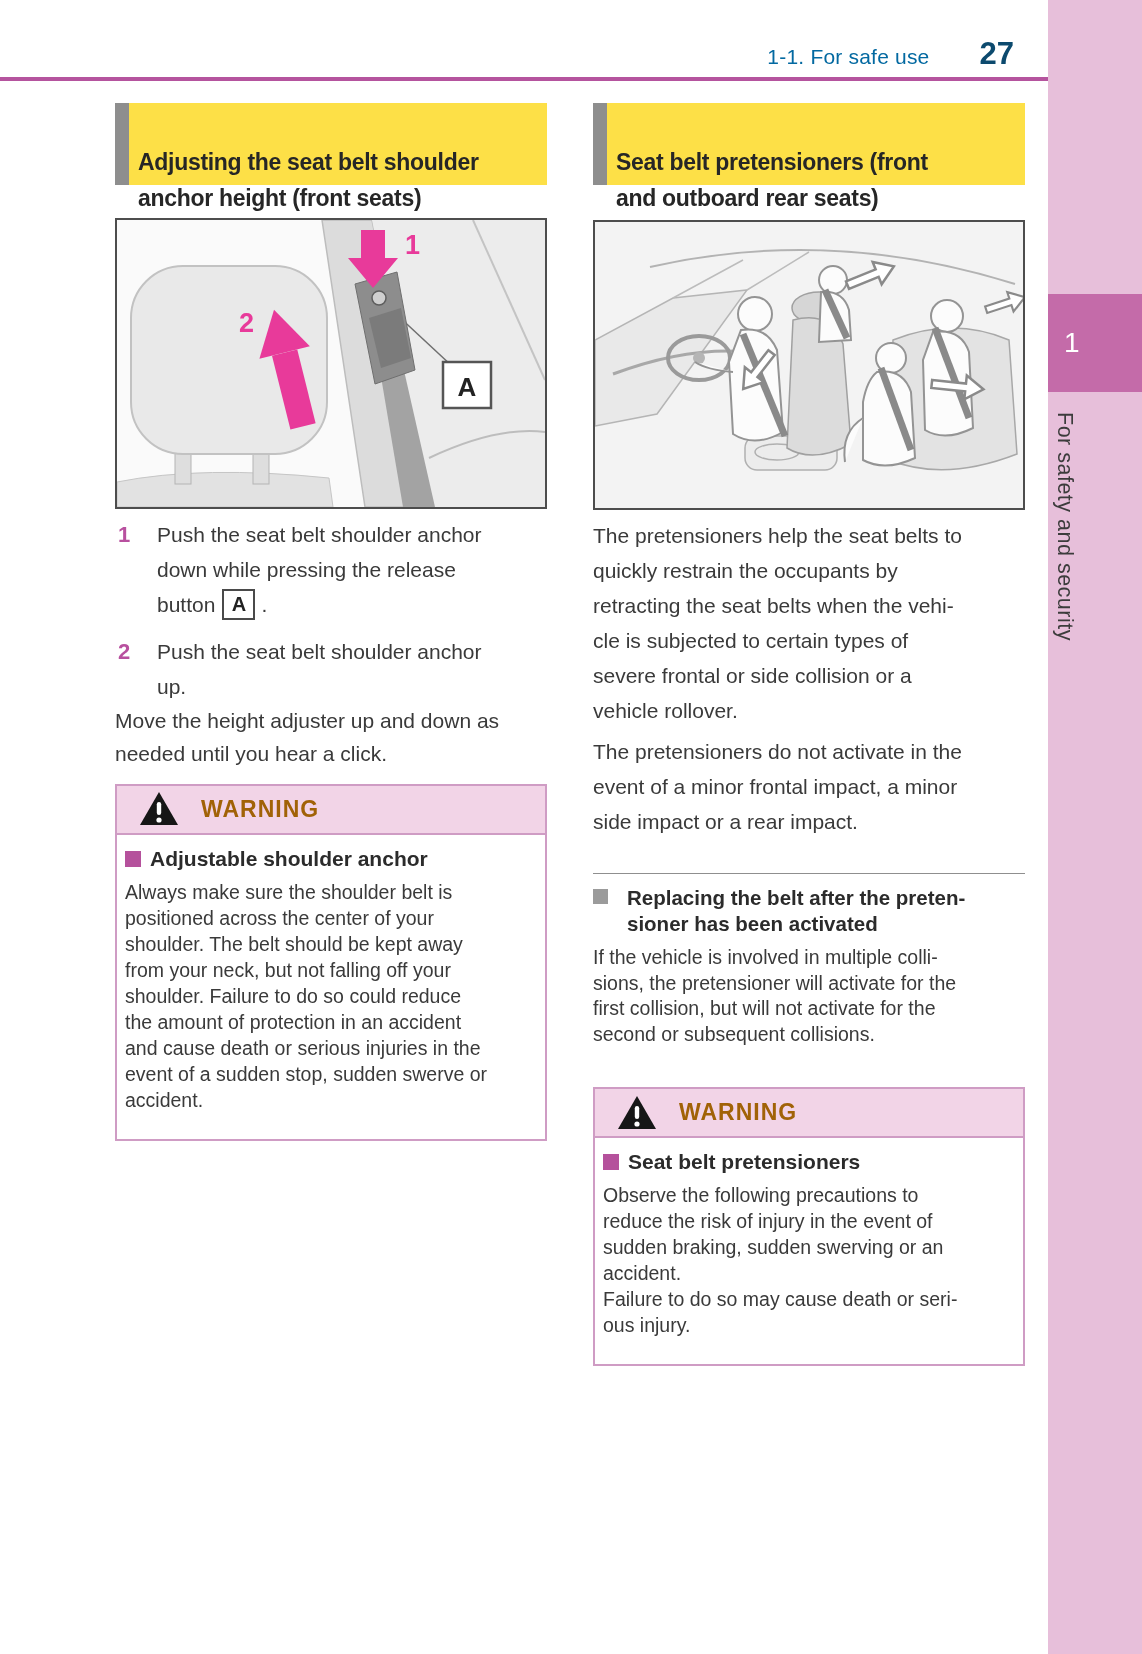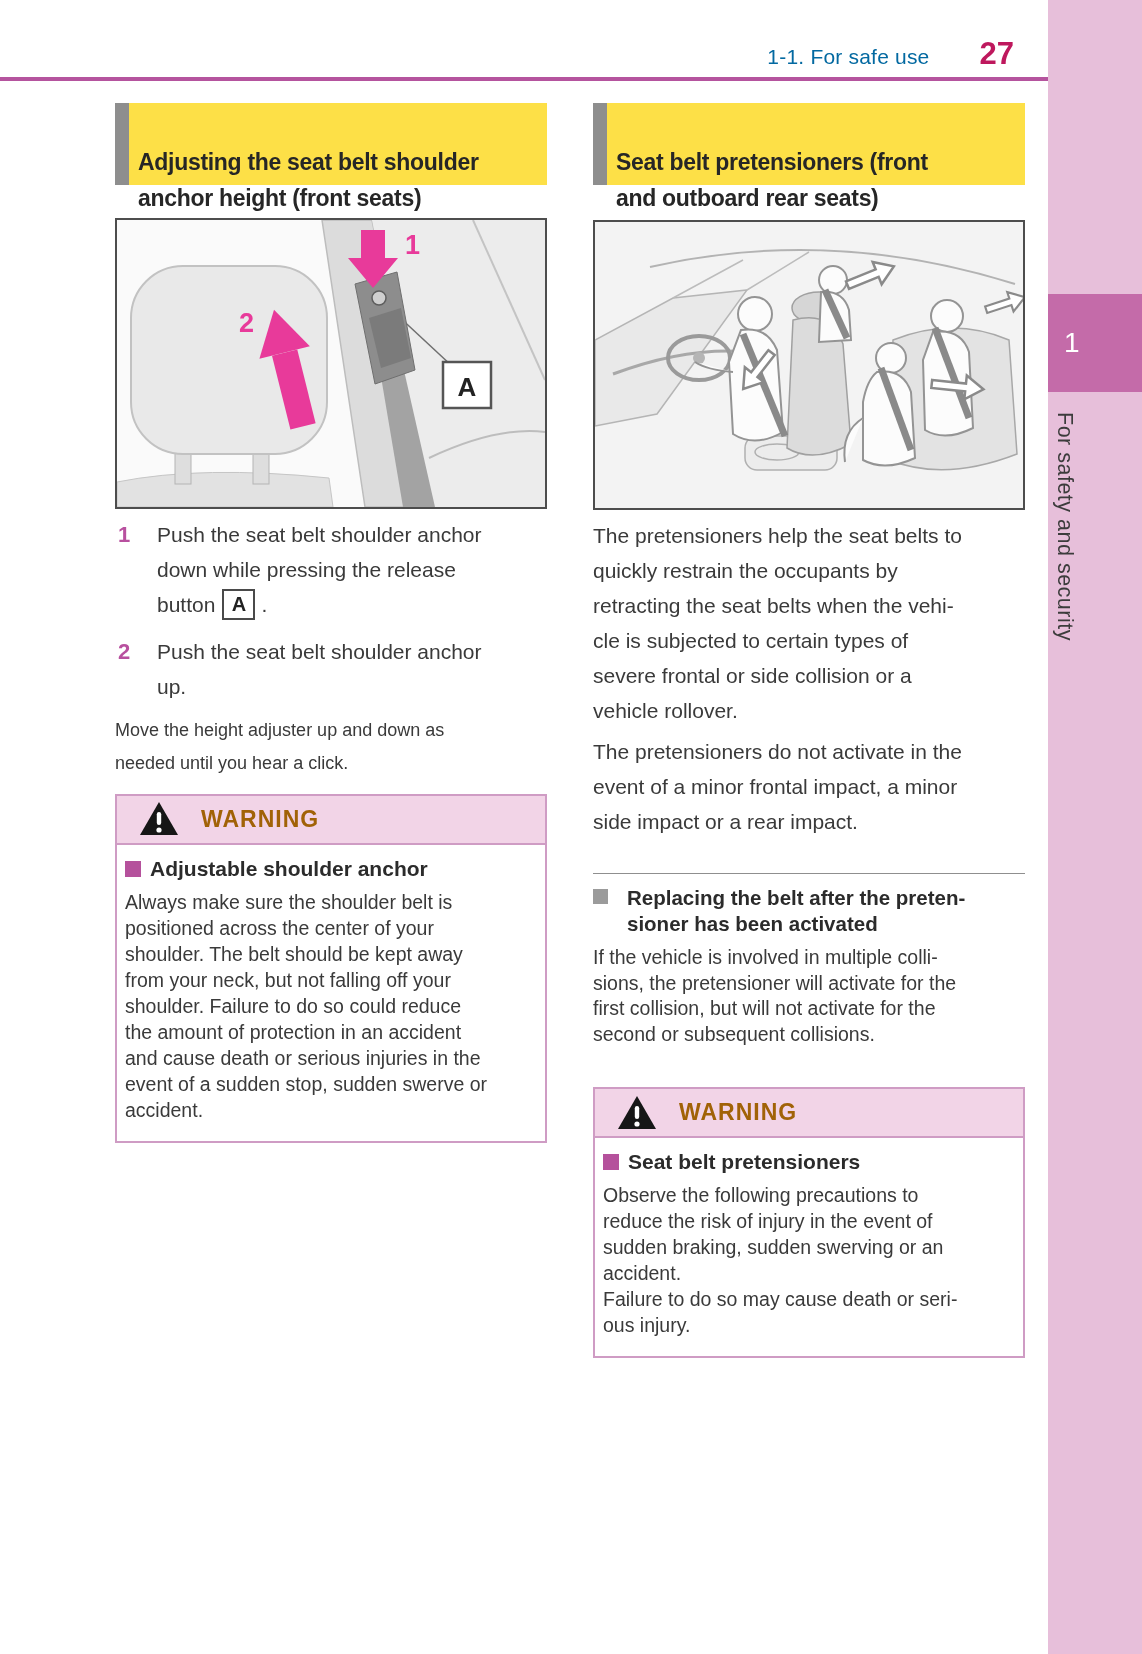--- a/index.html
+++ b/index.html
@@ -6,21 +6,21 @@
   html,body { width:1142px; height:1654px; }
   body {
     position:relative; background:#ffffff; overflow:hidden;
     font-family:"Liberation Sans", sans-serif; color:#3a3a3a;
     -webkit-font-smoothing:antialiased;
   }
   
   .hdr { position:absolute; top:36px; left:0; width:1014px;
          display:flex; justify-content:flex-end; align-items:baseline; gap:50px; }
   .hdr-sec { font-size:21px; color:#0369a1; letter-spacing:.2px; }
-  .hdr-num { font-size:31px; font-weight:bold; color:#be185d; }
+  .hdr-num { font-size:31px; font-weight:bold; color:#0c4a6e; }
   .hdr-rule { position:absolute; top:77px; left:0; width:1048px; height:4px; background:#b5549e; }
   
   .strip  { position:absolute; top:0; left:1048px; width:94px; height:1654px; background:#e7bfda; }
   .tab    { position:absolute; top:294px; left:1048px; width:94px; height:98px; background:#c46ba9;
             display:flex; align-items:center; padding-left:16px; }
   .tab span { color:#ffffff; font-size:28px; }
   .vlabel { position:absolute; top:412px; left:1048px; height:780px;
             writing-mode:vertical-rl; line-height:34px; font-size:21.5px; color:#3c3c3c; letter-spacing:.5px; }
   
   .col { position:absolute; top:0; width:432px; }
@@ -34,37 +34,37 @@
   .fig-right { margin-top:35px; height:290px; }
   
   .steps { margin-top:8px; }
   .step { display:flex; }
   .step + .step { margin-top:10px; }
   .step-num { width:42px; flex:0 0 42px; font-weight:bold; color:#b8509f; font-size:22px; line-height:35px; padding-left:3px; }
   .step-text { font-size:21px; line-height:35px; white-space:pre-line; }
   .abox { display:inline-block; width:33px; height:31px; border:2px solid #4a4a4a; background:#fff;
           font-weight:bold; font-size:20px; line-height:27px; text-align:center; color:#222;
           vertical-align:middle; margin:0 6px 4px 7px; white-space:normal; }
-  .para { margin-top:10px; font-size:18px; line-height:33px; white-space:pre-line; }
+  .para { font-size:21px; line-height:33px; white-space:pre-line; }
   .body-para { margin-top:8px; font-size:21px; line-height:35px; white-space:pre-line; }
   .body-para + .body-para { margin-top:6px; }
   
   .note-rule { margin-top:34px; border-top:1.5px solid #8f8f8f; }
   .note-head { margin-top:11px; display:flex; gap:19px; font-weight:bold; font-size:20.5px;
                line-height:25.5px; color:#2b2b2b; white-space:pre-line; }
   .sq-gray { flex:0 0 15px; width:15px; height:15px; background:#9b9b9b; margin-top:4px; }
   .note-body { margin-top:9px; font-size:19.5px; line-height:25.5px; white-space:pre-line; }
   
   .warn { border:2px solid #cf9cc4; background:#fff; }
   .warn-left  { margin-top:14px; }
   .warn-right { margin-top:40px; }
   .warn-head { height:49px; background:#f2d4e7; border-bottom:2px solid #cf9cc4;
                display:flex; align-items:center; padding-left:22px; }
   .warn-title { margin-left:22px; font-size:23px; font-weight:600; letter-spacing:1px; color:#a16207; }
-  .warn-body { padding:12px 10px 18px 8px; }
+  .warn-body { padding:12px 10px 26px 8px; }
   .warn-item { display:flex; align-items:center; gap:9px; font-weight:bold; font-size:21px; color:#2b2b2b; }
   .sq-pink { flex:0 0 16px; width:16px; height:16px; background:#b5519c; }
   .warn-text { margin-top:8px; font-size:19.5px; line-height:26px; white-space:pre-line; }
 </style>
 </head>
 <body>
 
 <div class="page">
 
   <div class="hdr">

